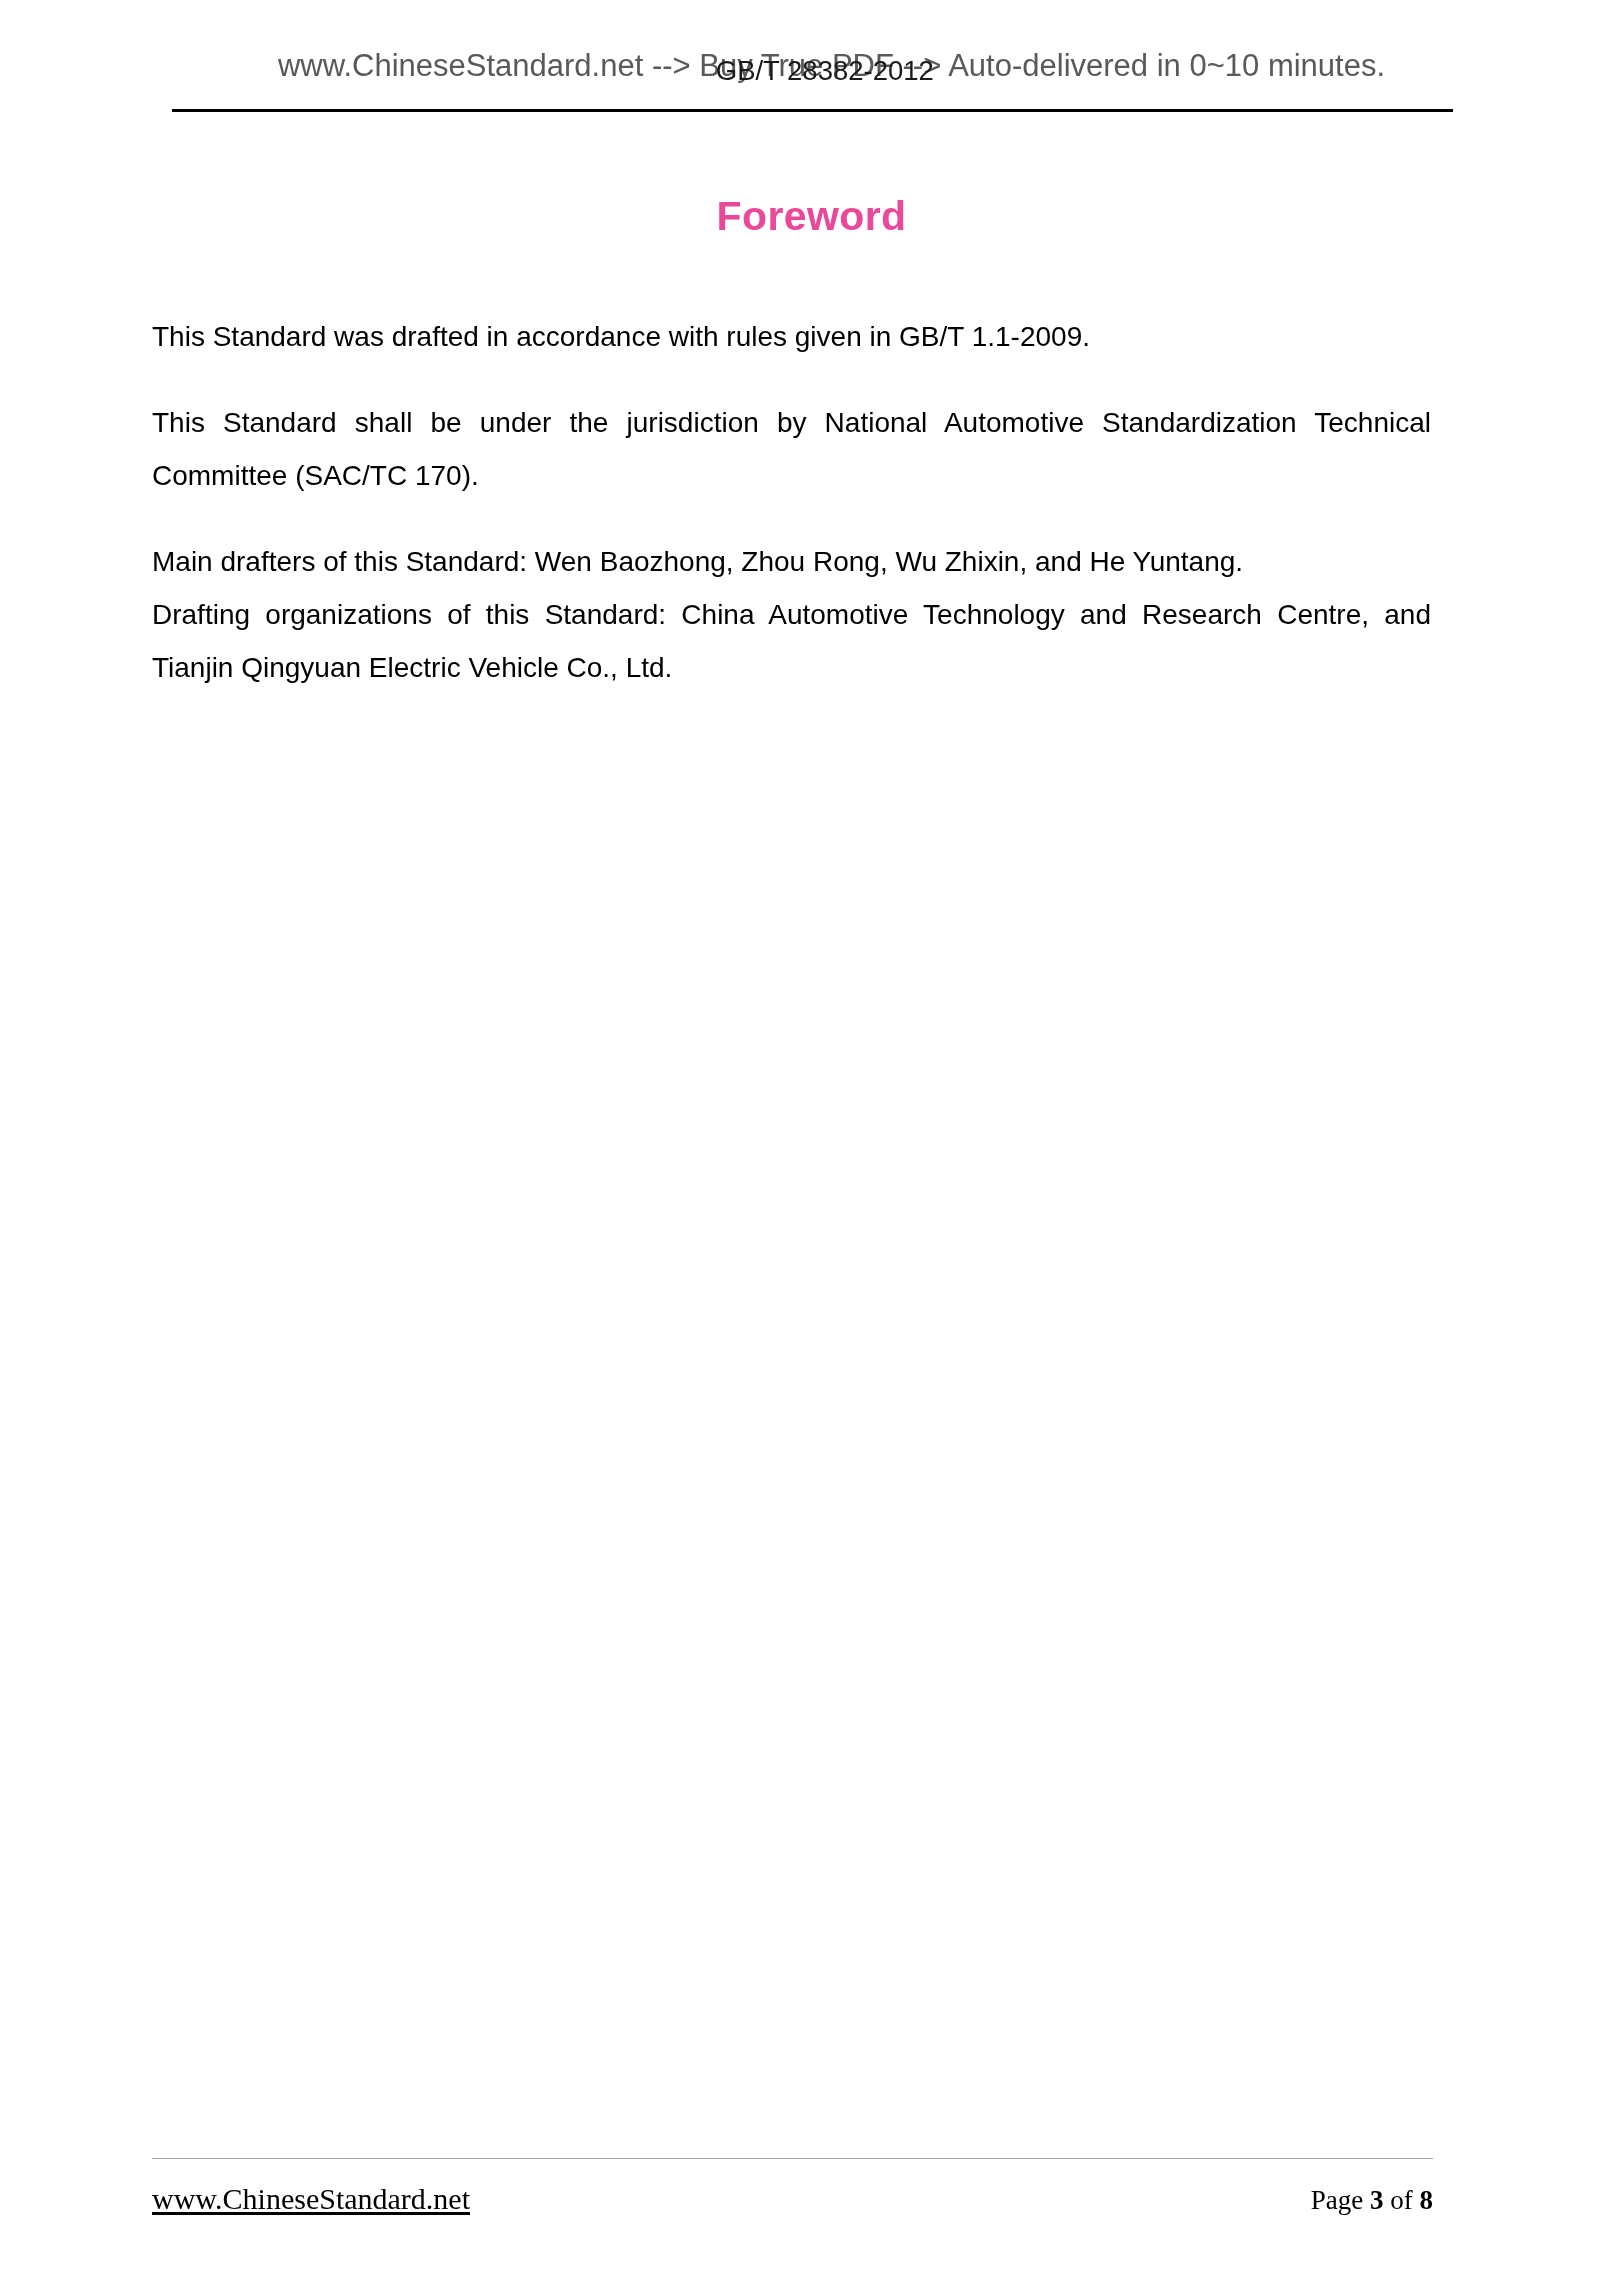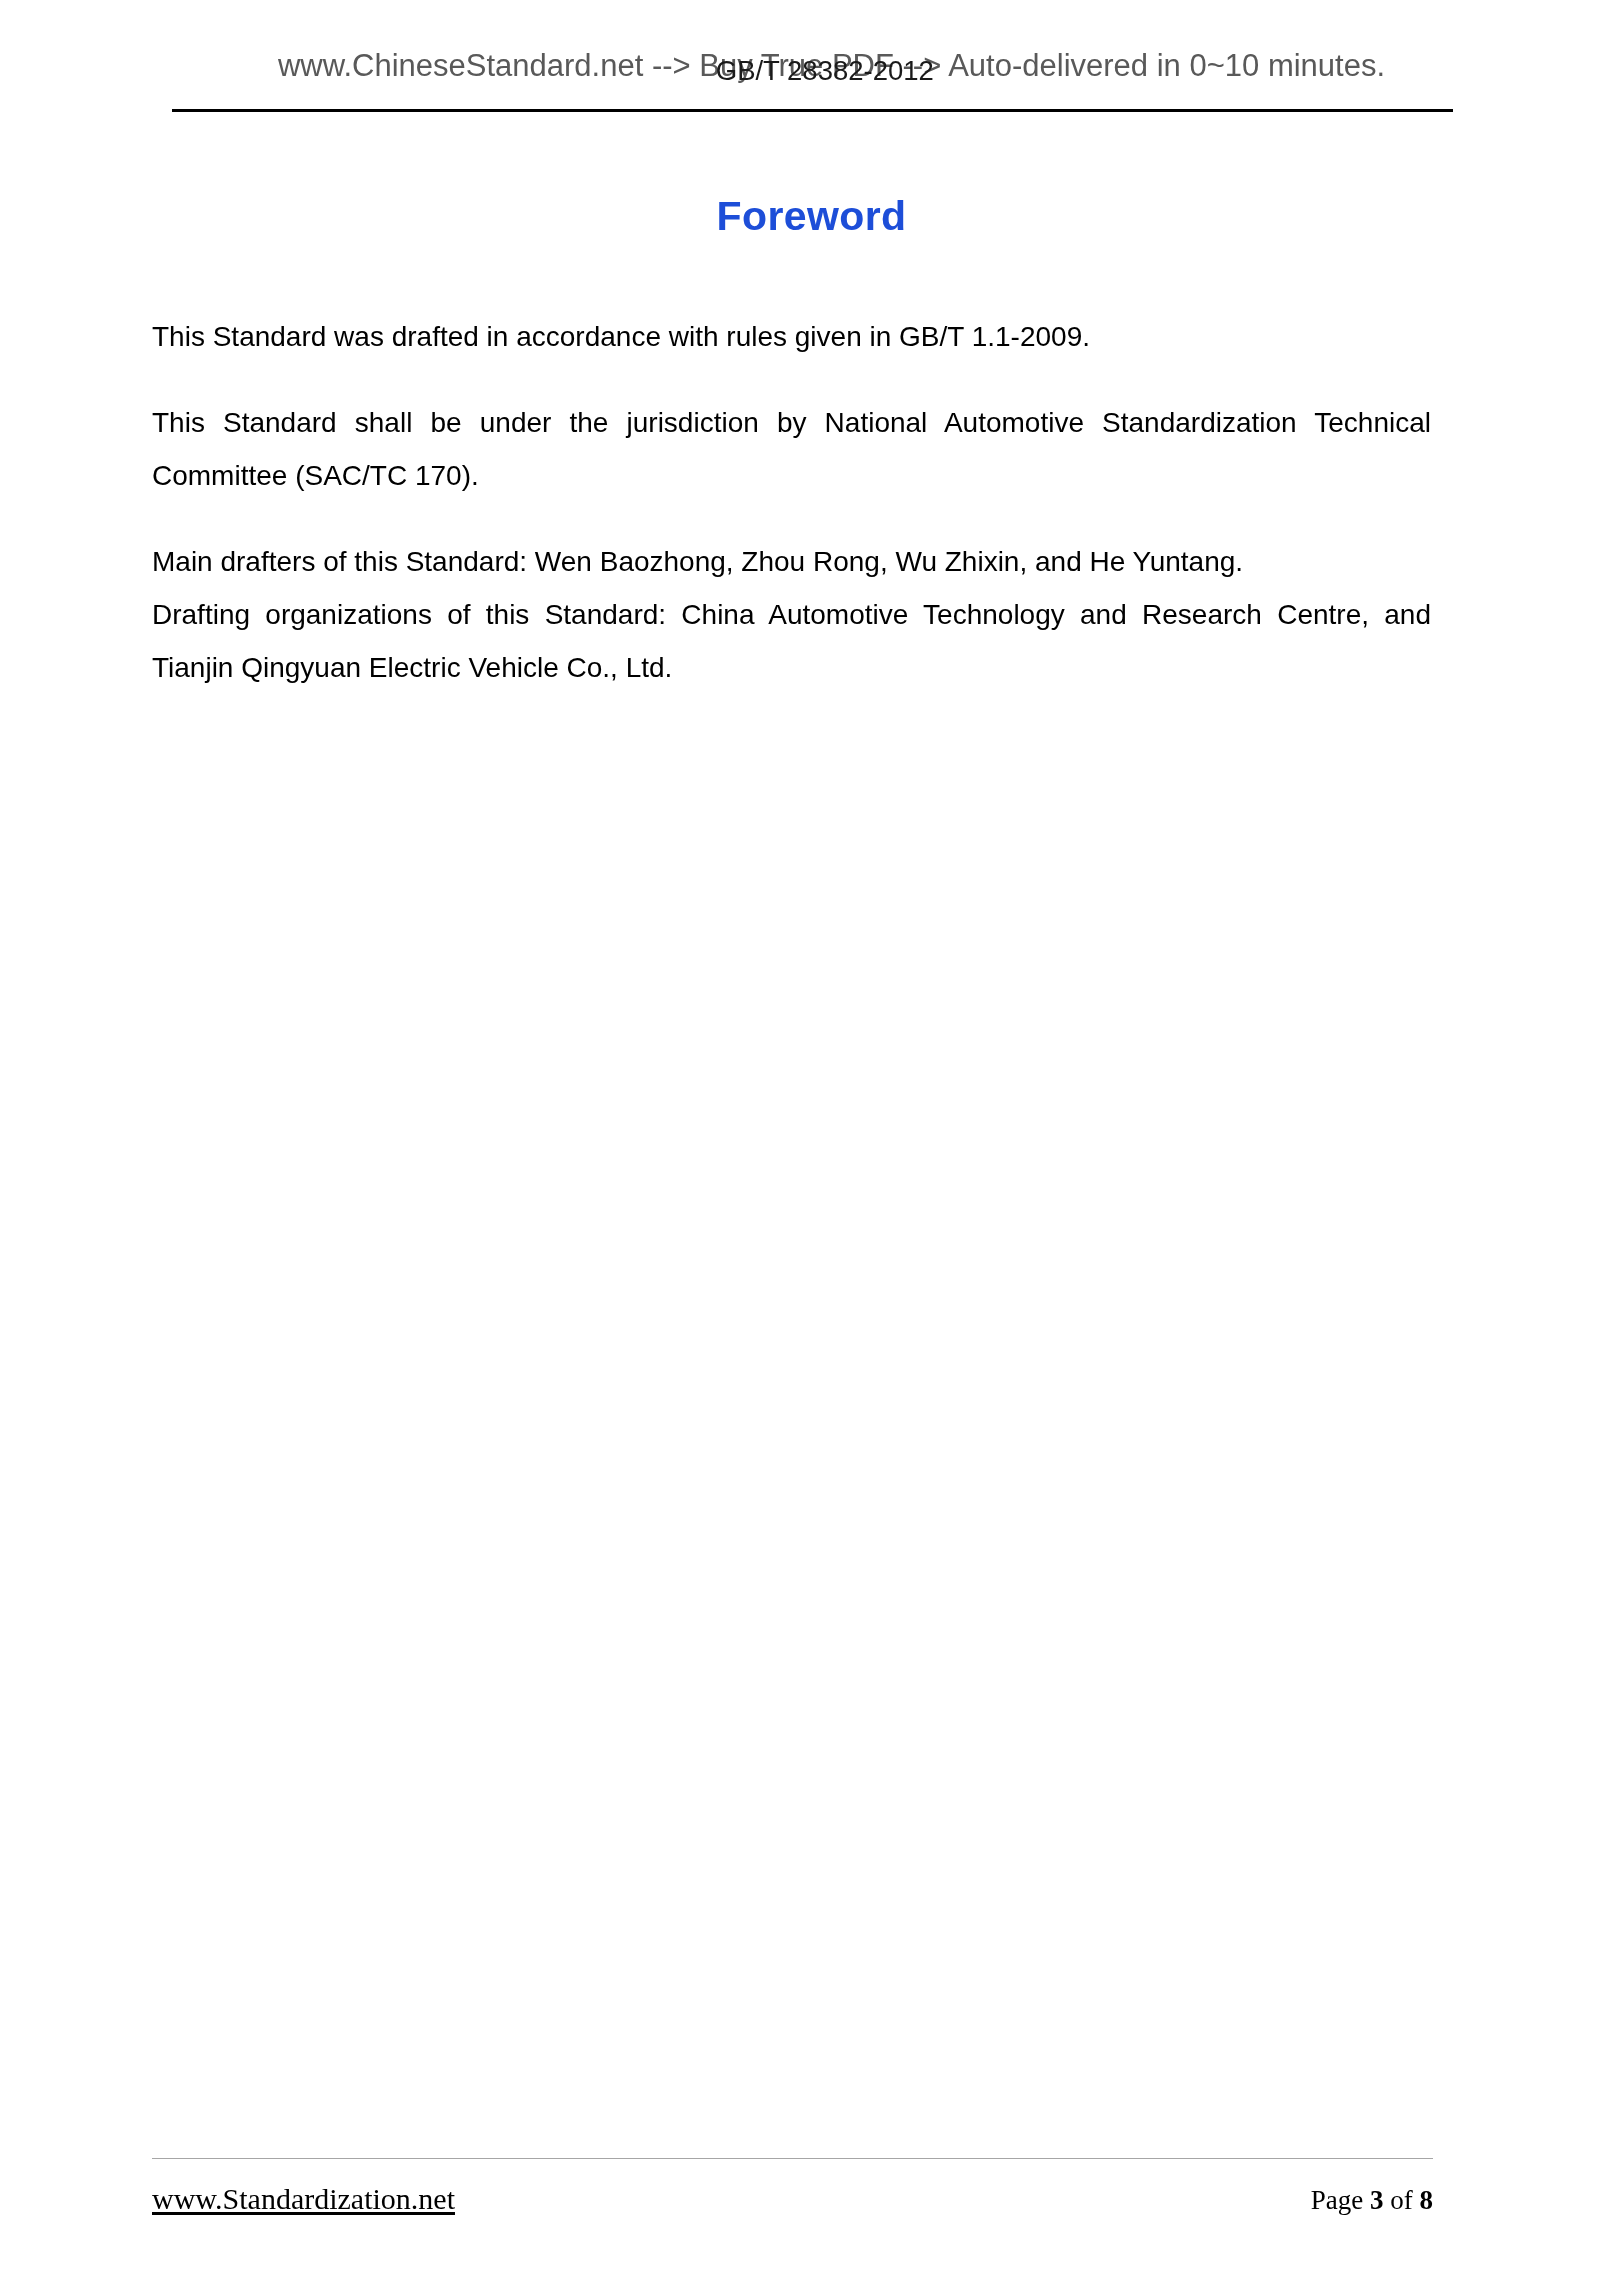--- a/index.html
+++ b/index.html
@@ -71,21 +71,21 @@
   
   .doc-title {
     position: absolute;
     left: 0;
     top: 193px;
     width: 1623px;
     text-align: center;
     font-family: "Liberation Sans", sans-serif;
     font-size: 41px;
     font-weight: bold;
-    color: #1d4ed8;
+    color: #ec4899;
     letter-spacing: 0.4px;
   }
 
   
   .content {
     position: absolute;
     left: 152px;
     top: 310px;
     width: 1279px;
   }
@@ -172,21 +172,21 @@
   <div class="content">
     <p class="para">This Standard was drafted in accordance with rules given in GB/T 1.1-2009.</p>
     <p class="para">This Standard shall be under the jurisdiction by National Automotive Standardization Technical Committee (SAC/TC 170).</p>
     <p class="para last nojustify">Main drafters of this Standard: Wen Baozhong, Zhou Rong, Wu Zhixin, and He Yuntang.</p>
     <p class="para">Drafting organizations of this Standard: China Automotive Technology and Research Centre, and Tianjin Qingyuan Electric Vehicle Co., Ltd.</p>
   </div>
 
   <div class="footer-zone">
     <div class="footer-rule"></div>
     <div class="footer-row">
-      <a class="footer-link">www.Standardization.net</a>
+      <a class="footer-link">www.ChineseStandard.net</a>
       <div class="footer-page">
         <span class="word">Page</span><span>&nbsp;</span><span class="num">3</span><span>&nbsp;</span><span class="word">of</span><span>&nbsp;</span><span class="num">8</span>
       </div>
     </div>
   </div>
 
 </div>
 
 
 </body></html>

